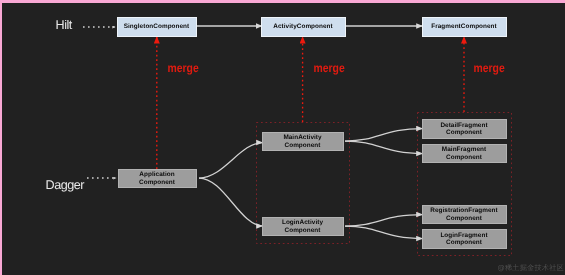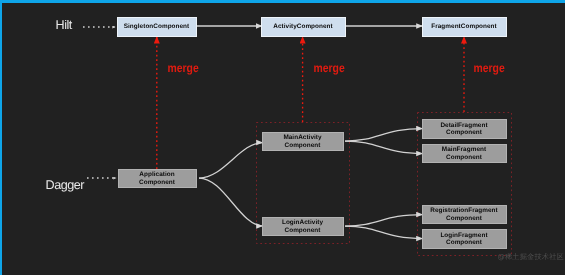--- a/index.html
+++ b/index.html
@@ -1,18 +1,18 @@
 <!DOCTYPE html>
 <html><head>
 <meta charset="utf-8">
 <title>Hilt Dagger Component Diagram</title>
 <style>
   html,body{margin:0;padding:0;background:#ffffff;}
   body{width:565px;height:275px;overflow:hidden;font-family:"Liberation Sans",sans-serif;-webkit-font-smoothing:antialiased;text-rendering:geometricPrecision;}
-  #stage{position:absolute;left:0;top:0;width:565px;height:275px;background:#0ea5e9;}
+  #stage{position:absolute;left:0;top:0;width:565px;height:275px;background:#f9a8d4;}
   #canvas{position:absolute;left:1.5px;top:3px;width:563.5px;height:272px;background:#212121;overflow:hidden;}
   .node{position:absolute;box-sizing:border-box;display:flex;align-items:center;justify-content:center;text-align:center;}
   .node .txt{display:block;line-height:1.1;}
   .hilt-node{background:#cfdeee;border:1px solid #eef4fa;color:#0b0b0b;font-weight:bold;font-size:6.4px;letter-spacing:0.05px;}
   .dagger-node{background:#9d9d9d;border:1px solid #b2b2b2;color:#0b0b0b;font-weight:bold;font-size:6.4px;letter-spacing:0.05px;}
   .side-label{position:absolute;color:#e8e8e8;font-size:12.6px;letter-spacing:-0.45px;white-space:nowrap;line-height:1;}
   .merge-label{position:absolute;color:#e01b10;font-size:10.4px;font-weight:bold;letter-spacing:0px;line-height:1;transform:scaleY(1.18);transform-origin:left top;}
   svg.layer{position:absolute;left:0;top:0;width:563px;height:272px;overflow:visible;}
   .wm{position:absolute;color:#4f4f4f;font-size:7.2px;letter-spacing:0.2px;line-height:1;font-family:"DejaVu Sans",sans-serif;white-space:nowrap;}
 </style>
@@ -91,15 +91,15 @@
     <div class="node dagger-node" style="left:420px;top:141px;width:85px;height:19px;">
         <span class="txt"><span>MainFragment</span><br><span>Component</span></span>
       </div>
     <div class="node dagger-node" style="left:420px;top:202px;width:85px;height:19px;">
         <span class="txt"><span>RegistrationFragment</span><br><span>Component</span></span>
       </div>
     <div class="node dagger-node" style="left:420px;top:226px;width:85px;height:20px;">
         <span class="txt"><span>LoginFragment</span><br><span>Component</span></span>
       </div>
 
-    <div class="wm" style="left:496px;top:250px;">@稀土掘金技术社区</div>
+    <div class="wm" style="left:496px;top:261px;">@稀土掘金技术社区</div>
   </div>
 </div>
 
 </body></html>

